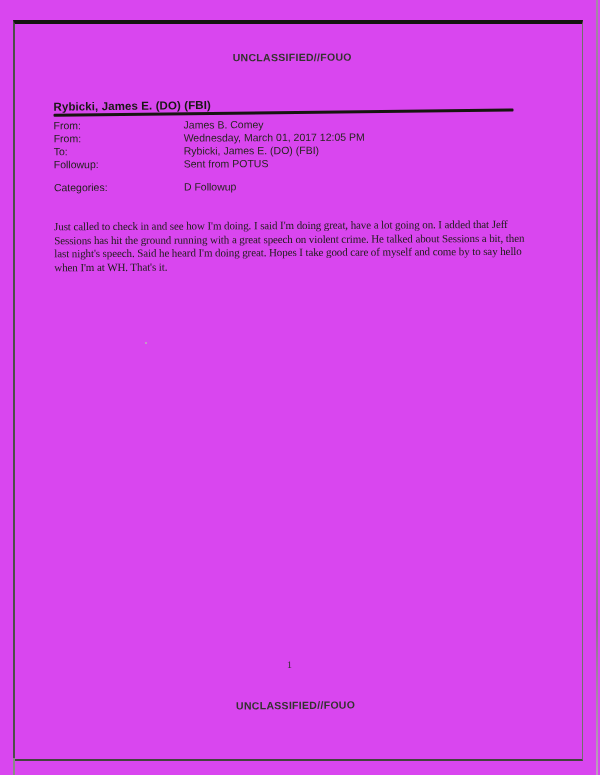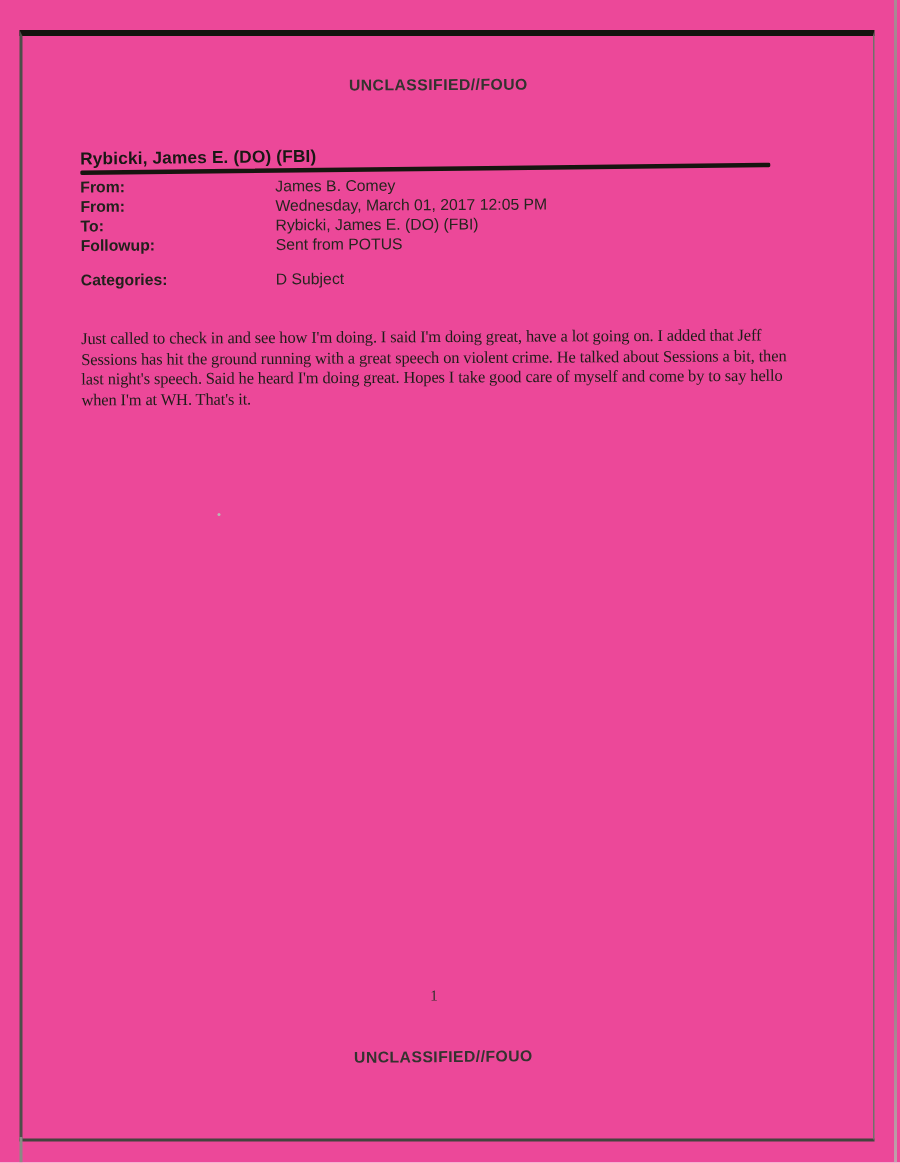--- a/index.html
+++ b/index.html
@@ -5,21 +5,21 @@
   html, body {
     margin: 0;
     padding: 0;
     background: #ffffff;
     font-family: "Liberation Sans", sans-serif;
   }
   .scan {
     position: relative;
     width: 600px;
     height: 775px;
-    background: #ec4899;
+    background: #d946ef;
     overflow: hidden;
   }
   
   .page-frame {
     position: absolute;
     left: 13px;
     top: 20px;
     width: 570px;
     height: 741px;
     border-top: 4px solid #14130f;
@@ -91,21 +91,21 @@
     font-size: 10.5px;
     color: #26251f;
   }
   .hdr-row {
     display: flex;
     line-height: 13.1px;
   }
   .hdr-row.categories { margin-top: 10px; }
   .hdr-label {
     width: 130px;
-    font-weight: bold;
+    font-weight: normal;
     color: #22211c;
   }
   .hdr-value { white-space: nowrap; }
   .body-text {
     position: absolute;
     left: 55px;
     top: 219px;
     width: 474px;
     font-family: "Liberation Serif", serif;
     font-size: 11px;
@@ -179,21 +179,21 @@
       <div class="hdr-row">
         <span class="hdr-label">To:</span>
         <span class="hdr-value">Rybicki, James E. (DO) (FBI)</span>
       </div>
       <div class="hdr-row">
         <span class="hdr-label">Followup:</span>
         <span class="hdr-value">Sent from POTUS</span>
       </div>
       <div class="hdr-row categories">
         <span class="hdr-label">Categories:</span>
-        <span class="hdr-value">D Subject</span>
+        <span class="hdr-value">D Followup</span>
       </div>
     </div>
 
     <p class="body-text">Just called to check in and see how I'm doing. I said I'm doing great, have a lot going on. I added that Jeff Sessions has hit the ground running with a great speech on violent crime. He talked about Sessions a bit, then last night's speech. Said he heard I'm doing great. Hopes I take good care of myself and come by to say hello when I'm at WH. That's it.</p>
 
     <div class="page-num">1</div>
 
     <div class="cls-banner cls-bottom">UNCLASSIFIED//FOUO</div>
 
   </div>

